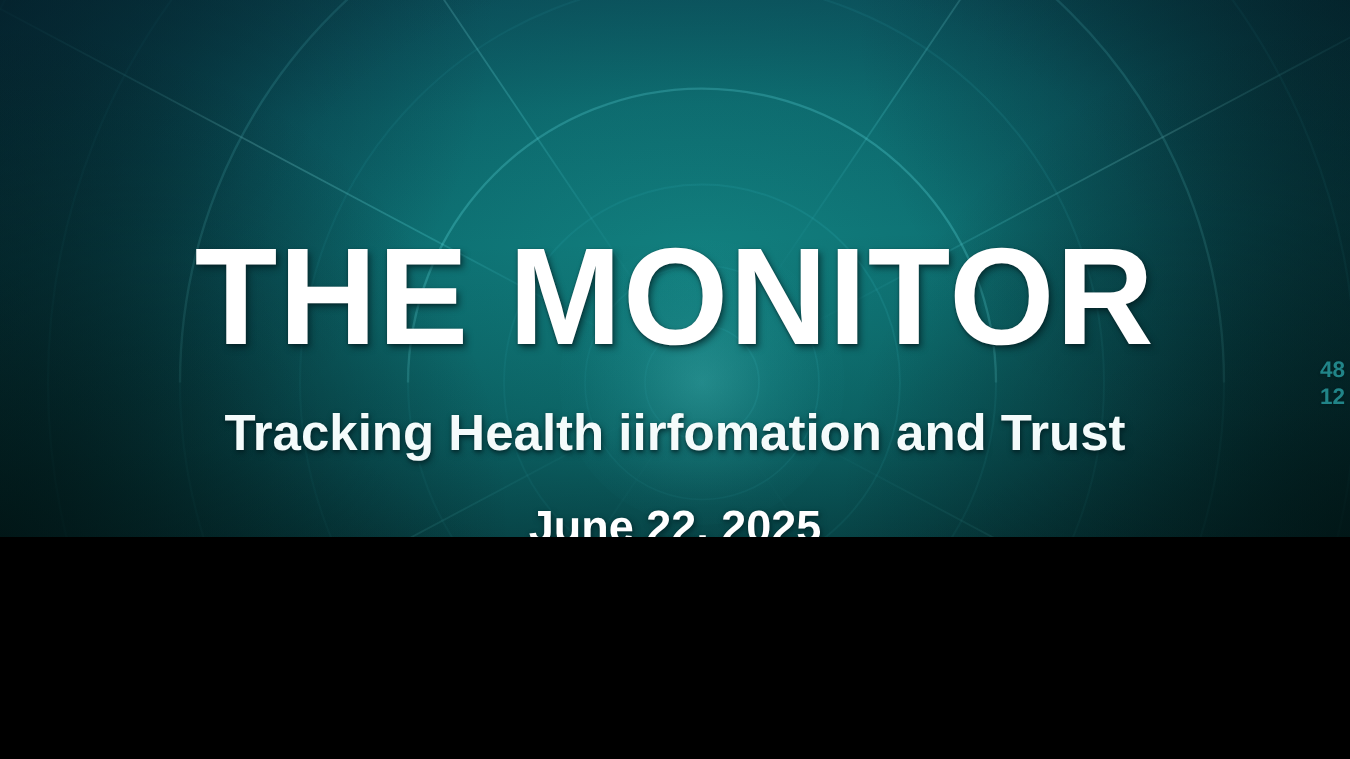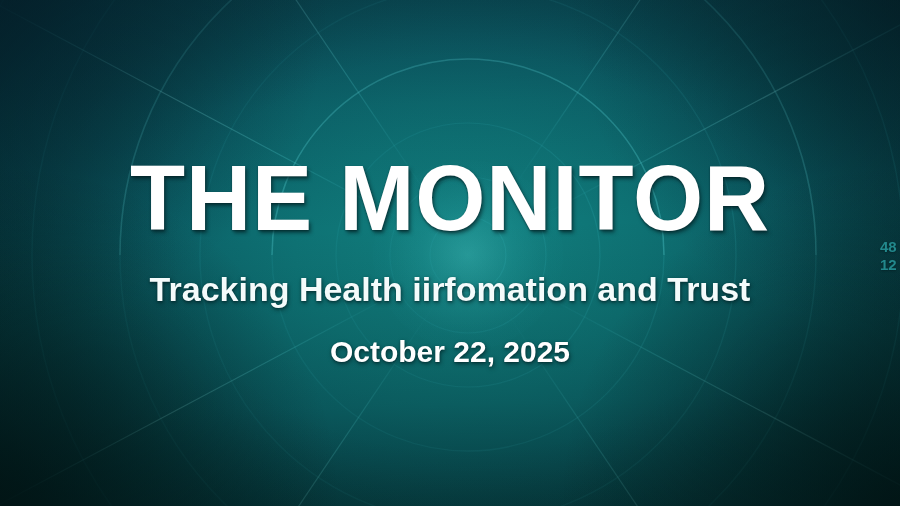--- a/index.html
+++ b/index.html
@@ -3,21 +3,21 @@
 <meta charset="utf-8">
 <style>
   html, body {
     margin: 0;
     padding: 0;
     background: #000;
   }
   #slide {
     position: relative;
     width: 900px;
-    height: 506px;
+    height: 358px;
     overflow: hidden;
     font-family: "Liberation Sans", sans-serif;
     background: #0b3a42;
     -webkit-font-smoothing: antialiased;
   }
 
   
   .bg-base {
     position: absolute;
     inset: 0;
@@ -218,21 +218,21 @@
   </svg>
 
   <div class="bg-cool-top"></div>
   <div class="bg-vignette"></div>
   <div class="bg-corner-dark"></div>
   <div class="center-glow"></div>
 
   <div class="text-layer">
     <h1 class="title">THE MONITOR</h1>
     <p class="subtitle">Tracking Health iirfomation and Trust</p>
-    <p class="date">October 22, 2025</p>
+    <p class="date">June 22, 2025</p>
   </div>
 
   <div class="edge-readout">
     <div>48</div>
     <div>12</div>
   </div>
 
 </div>
 
 </body></html>

